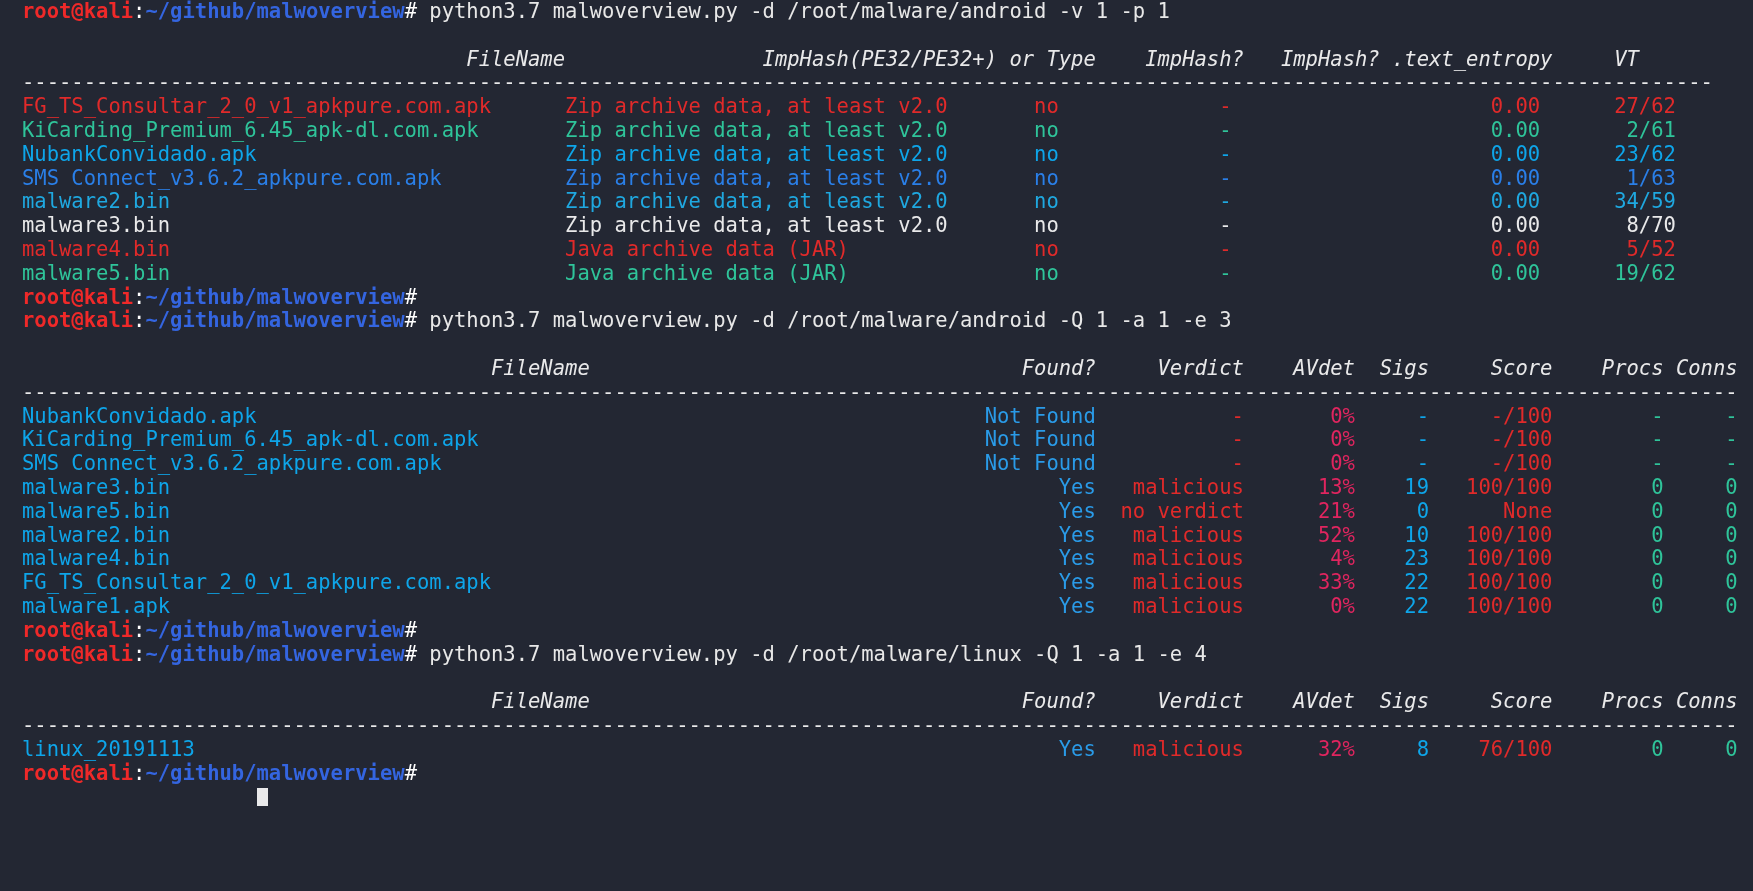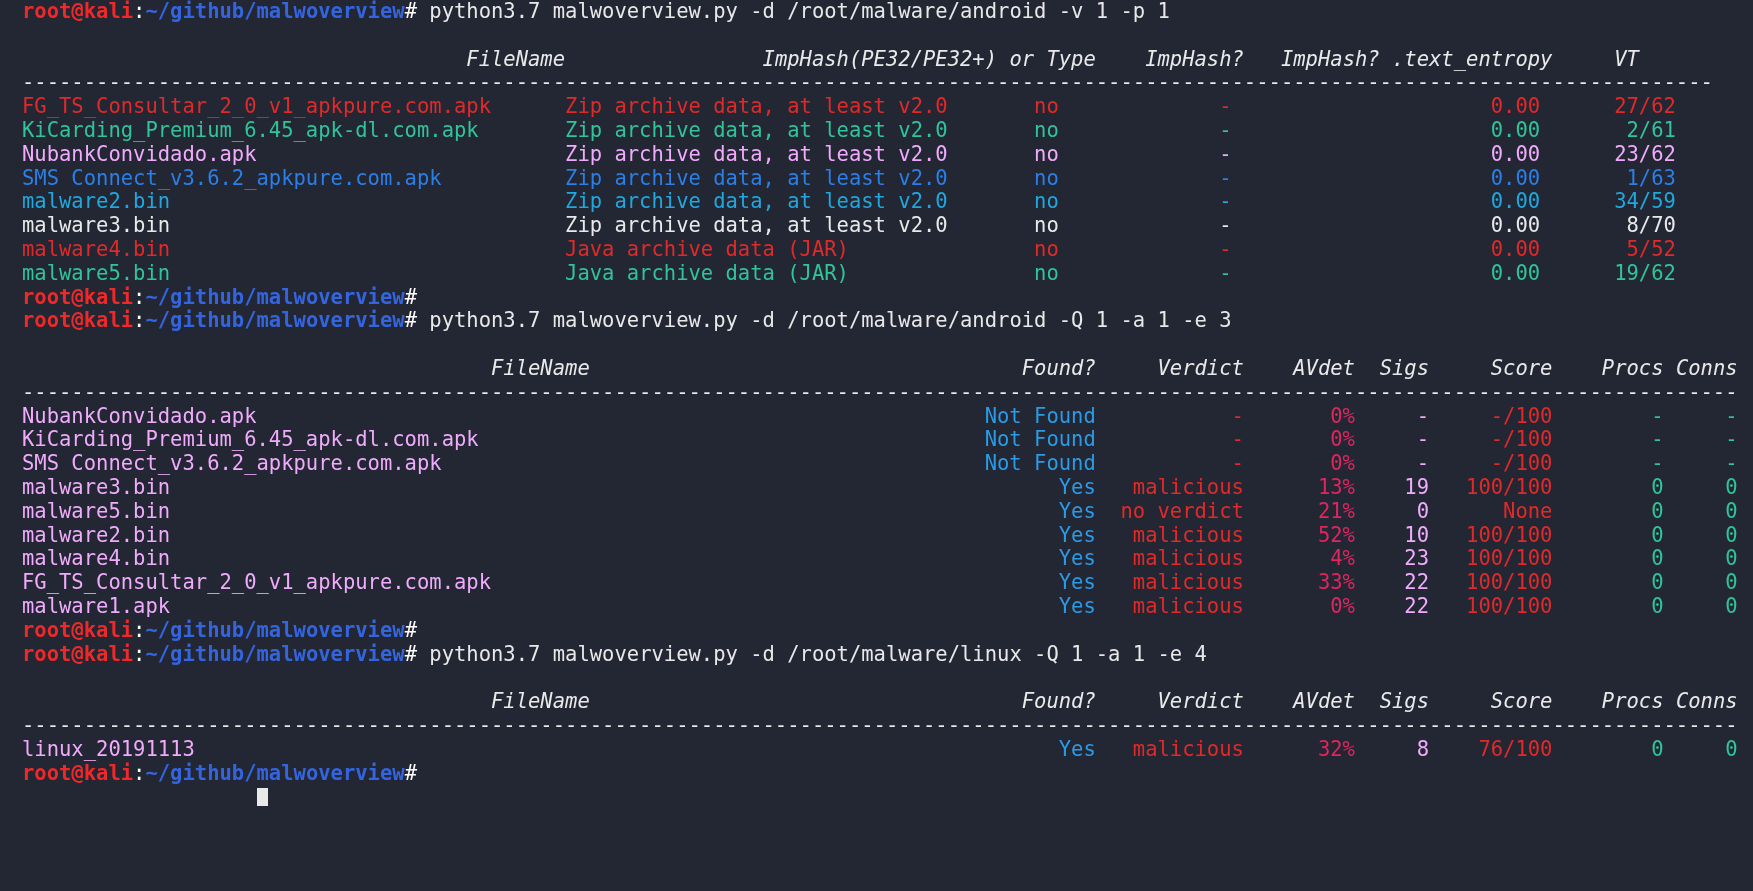--- a/index.html
+++ b/index.html
@@ -36,21 +36,21 @@
   .c-user   { color: #ef2929; font-weight: bold; }
   .c-colon  { color: #ffffff; }
   .c-path   { color: #3465e0; font-weight: bold; }
   .c-hash   { color: #ffffff; }
   .c-cmd    { color: #e8e8e8; }
 
   
   .c-white  { color: #e9e9ea; }
   .c-red    { color: #e02a2a; }
   .c-green  { color: #2fc49a; }
-  .c-orange { color: #f0abfc; text-align: right; }
+  .c-orange { color: #0ea5e9; text-align: right; }
   .c-blue   { color: #2a7fe8; }
   .c-pink   { color: #e0255f; }
   .c-cyan   { color: #1fa8e0; }
   .c-sep    { color: #e9e9ea; }
   .c-teal   { color: #2fc49a; }
   .c-lblue  { color: #2a9be8; text-align: center; }
 
   .cursor {
     display: inline-block;
     width: 11px;

